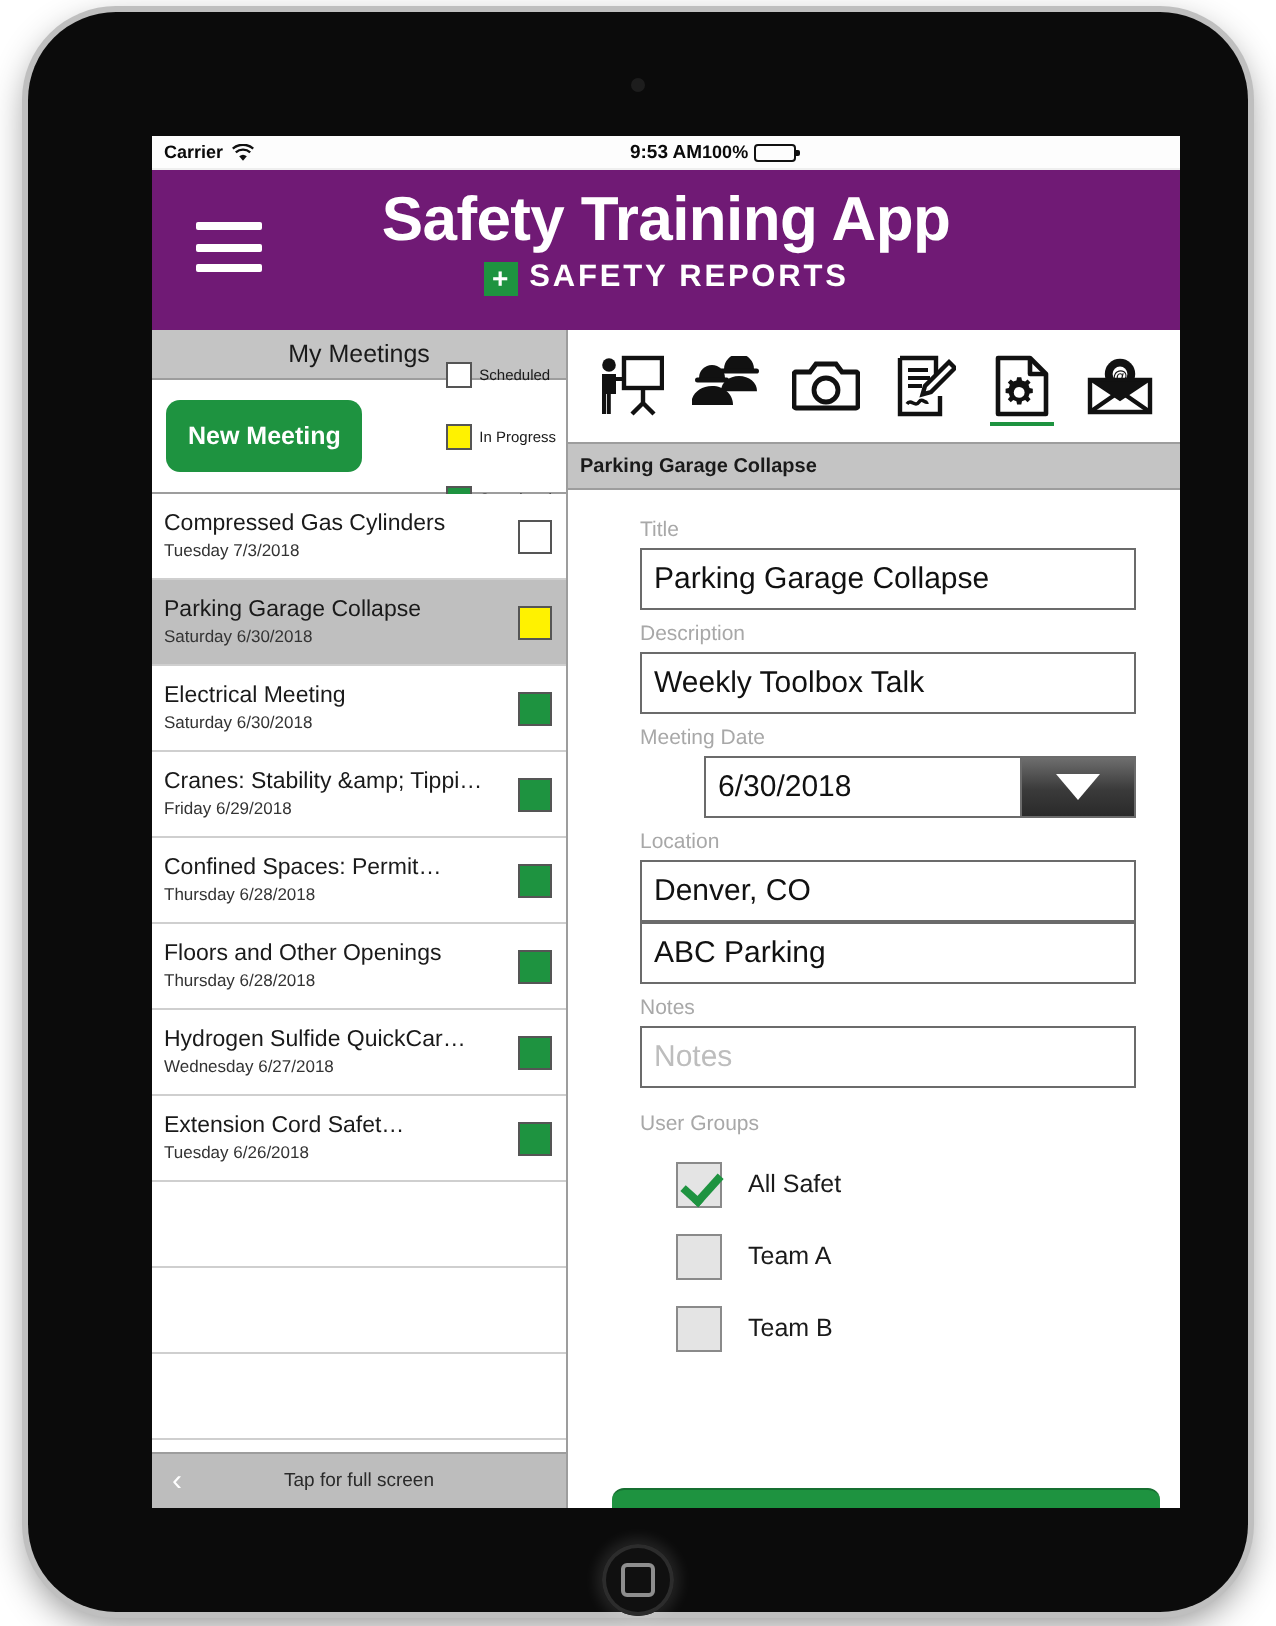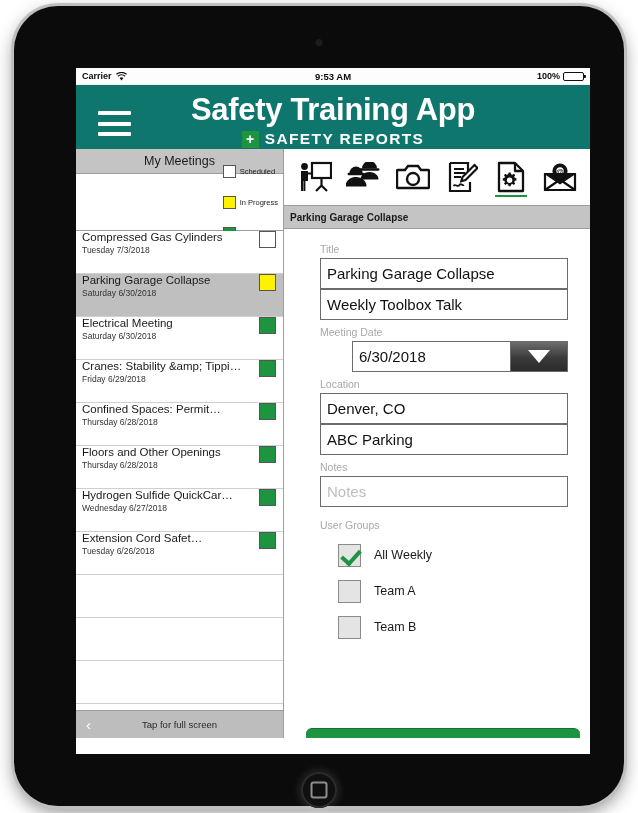--- a/index.html
+++ b/index.html
@@ -59,36 +59,36 @@
     display: flex;
     align-items: center;
     padding: 0 6px;
     font-size: 9px;
     color: #0a0a0a;
     font-weight: bold;
     border-bottom: 1px solid #efefef;
   }
   #status-left { display: flex; align-items: center; gap: 4px; flex: 1; }
   #status-center { flex: 0 0 auto; font-size: 9.5px; }
-  #status-right { display: flex; align-items: center; justify-content: flex-end; gap: 3px; flex: 1; font-size: 9px;}
+  #status-right { display: flex; align-items: center; justify-content: flex-start; gap: 3px; flex: 1; font-size: 9px;}
   .battery-shell {
     width: 21px; height: 9px;
     border: 1px solid #111; border-radius: 2px;
     padding: 1px; position: relative;
   }
   .battery-shell::after {
     content:""; position:absolute; right:-3px; top:2.5px;
     width:2px; height:3px; background:#111; border-radius:0 1px 1px 0;
   }
   .battery-fill { height: 100%; background: #111; }
 
   
   #app-header {
-    background: #0f766e;
-    height: 64px;
+    background: #701a75;
+    height: 80px;
     position: relative;
   }
   #hamburger-button {
     position: absolute; left: 22px; top: 26px;
     width: 33px; height: 25px;
     display: flex; flex-direction: column; justify-content: space-between;
     cursor: pointer;
   }
   #hamburger-button span {
     display:block; height: 4px; background: #ffffff; border-radius: 1px;
@@ -157,21 +157,21 @@
   }
   #legend { margin-left: auto; display: flex; flex-direction: column; gap: 18px; }
   .legend-row { display: flex; align-items: center; gap: 4px; }
   .legend-swatch { width: 13px; height: 13px; border: 1px solid #555; }
   .legend-label { font-size: 7.5px; color: #1a1a1a; }
 
   #meeting-list { flex: 1; overflow: hidden; background: #fff; }
   .meeting-row {
     height: 43px;
     border-bottom: 1px solid #cfcfcf;
-    display: flex; 
+    display: flex; align-items: center;
     padding: 0 7px 0 6px;
     cursor: pointer;
   }
   .meeting-row.selected { background: #bfbfbf; }
   .meeting-row.empty { cursor: default; }
   .meeting-text { flex: 1; min-width: 0; }
   .meeting-title {
     font-size: 11.5px; color: #1a1a1a;
     white-space: nowrap; overflow: hidden; text-overflow: ellipsis;
   }
@@ -325,20 +325,21 @@
         <span id="brand-text">SAFETY REPORTS</span>
       </div>
     </div>
 
     <div id="app-body">
 
       <div id="sidebar">
         <div id="sidebar-title">My Meetings</div>
 
         <div id="sidebar-toolbar">
+          <div id="new-meeting-button">New Meeting</div>
           <div id="legend">
               <div class="legend-row">
                 <span class="legend-swatch" style="background: rgb(255, 255, 255);"></span>
                 <span class="legend-label">Scheduled</span>
               </div>
               <div class="legend-row">
                 <span class="legend-swatch" style="background: rgb(255, 242, 0);"></span>
                 <span class="legend-label">In Progress</span>
               </div>
               <div class="legend-row">
@@ -478,37 +479,38 @@
             </svg>
           </div>
 
         </div>
 
         <div id="breadcrumb-bar">Parking Garage Collapse</div>
 
         <div id="form-area">
             <div class="field-label">Title</div>
             <div class="field-box">Parking Garage Collapse</div>
+            <div class="field-label">Description</div>
             <div class="field-box">Weekly Toolbox Talk</div>
             <div class="field-label">Meeting Date</div>
             <div class="date-field">
               <div class="field-box">6/30/2018</div>
               <div id="date-dropdown-button">
                 <span class="caret"></span>
               </div>
             </div>
             <div class="field-label">Location</div>
             <div class="field-box">Denver, CO</div>
             <div class="field-box">ABC Parking</div>
             <div class="field-label">Notes</div>
             <div class="field-box placeholder">Notes</div>
             <div id="user-groups-label">User Groups</div>
             <div class="group-row">
               <span class="group-check checked"></span>
-              <span class="group-label">All Weekly</span>
+              <span class="group-label">All Safet</span>
             </div>
             <div class="group-row">
               <span class="group-check"></span>
               <span class="group-label">Team A</span>
             </div>
             <div class="group-row">
               <span class="group-check"></span>
               <span class="group-label">Team B</span>
             </div>
           </div>

